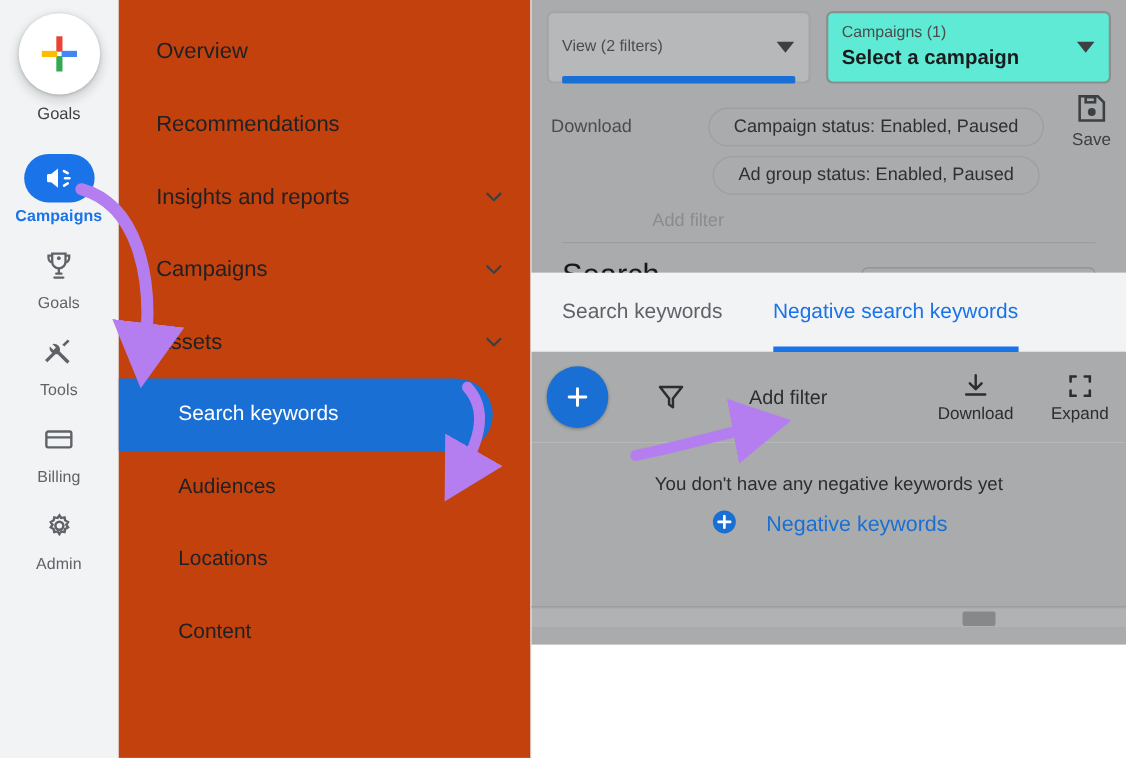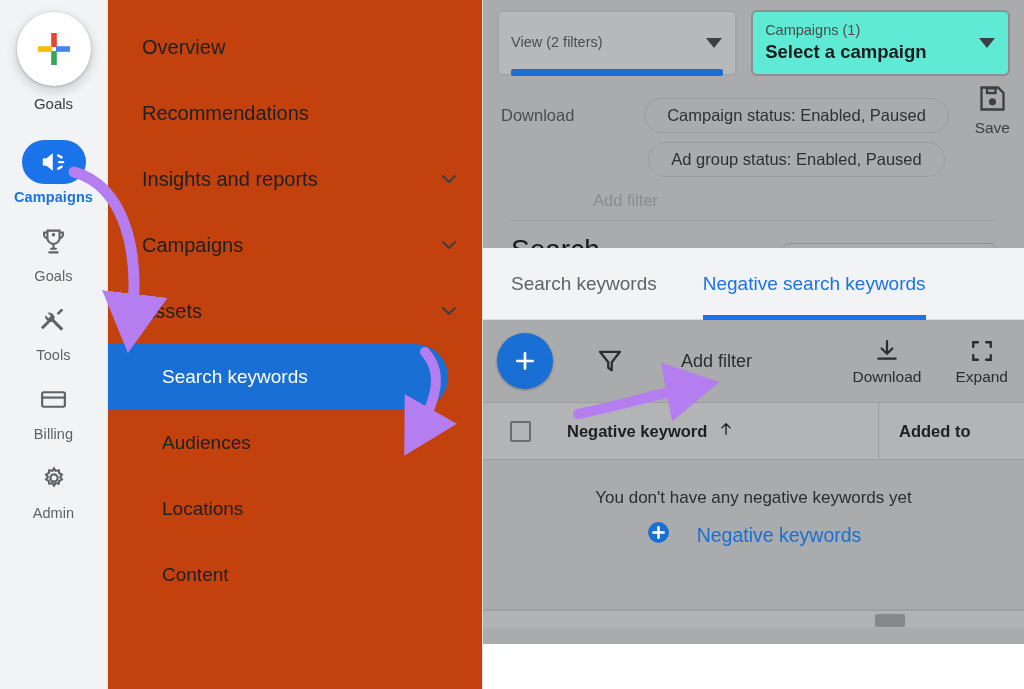--- a/index.html
+++ b/index.html
@@ -453,36 +453,20 @@
         <div class="tb-act-label">Download</div>
       </div>
       <div class="tb-act">
         <svg width="28" height="28" viewBox="0 0 24 24" fill="none" stroke="#2b2d2e" stroke-width="2" stroke-linecap="round">
           <path d="M4.5 8.5v-4h4M19.5 8.5v-4h-4M4.5 15.5v4h4M19.5 15.5v4h-4"></path>
         </svg>
         <div class="tb-act-label">Expand</div>
       </div>
     </div>
 
-    <div class="table-head">
-      <div class="th c1">
-        <span class="th-check">
-          <span class="checkbox"></span>
-        </span>
-        <span>Negative keyword</span>
-        <span>
-          <svg width="18" height="18" viewBox="0 0 24 24" fill="none" stroke="#1d1f20" stroke-width="1.8" stroke-linecap="round" stroke-linejoin="round">
-              <path d="M12 19V5M6.5 10.5L12 5l5.5 5.5"></path>
-            </svg>
-        </span>
-      </div>
-      <div class="th c2">
-        <span>Added to</span>
-      </div>
-    </div>
 
     <div class="empty">
       <div class="empty-text">You don't have any negative keywords yet</div>
       <div class="empty-link">
         <span>
           <svg width="25" height="25" viewBox="0 0 24 24">
             <circle cx="12" cy="12" r="10" fill="#1a6fd4"></circle>
             <path d="M12 7v10M7 12h10" stroke="#ffffff" stroke-width="2.4" stroke-linecap="round"></path>
           </svg>
         </span>

